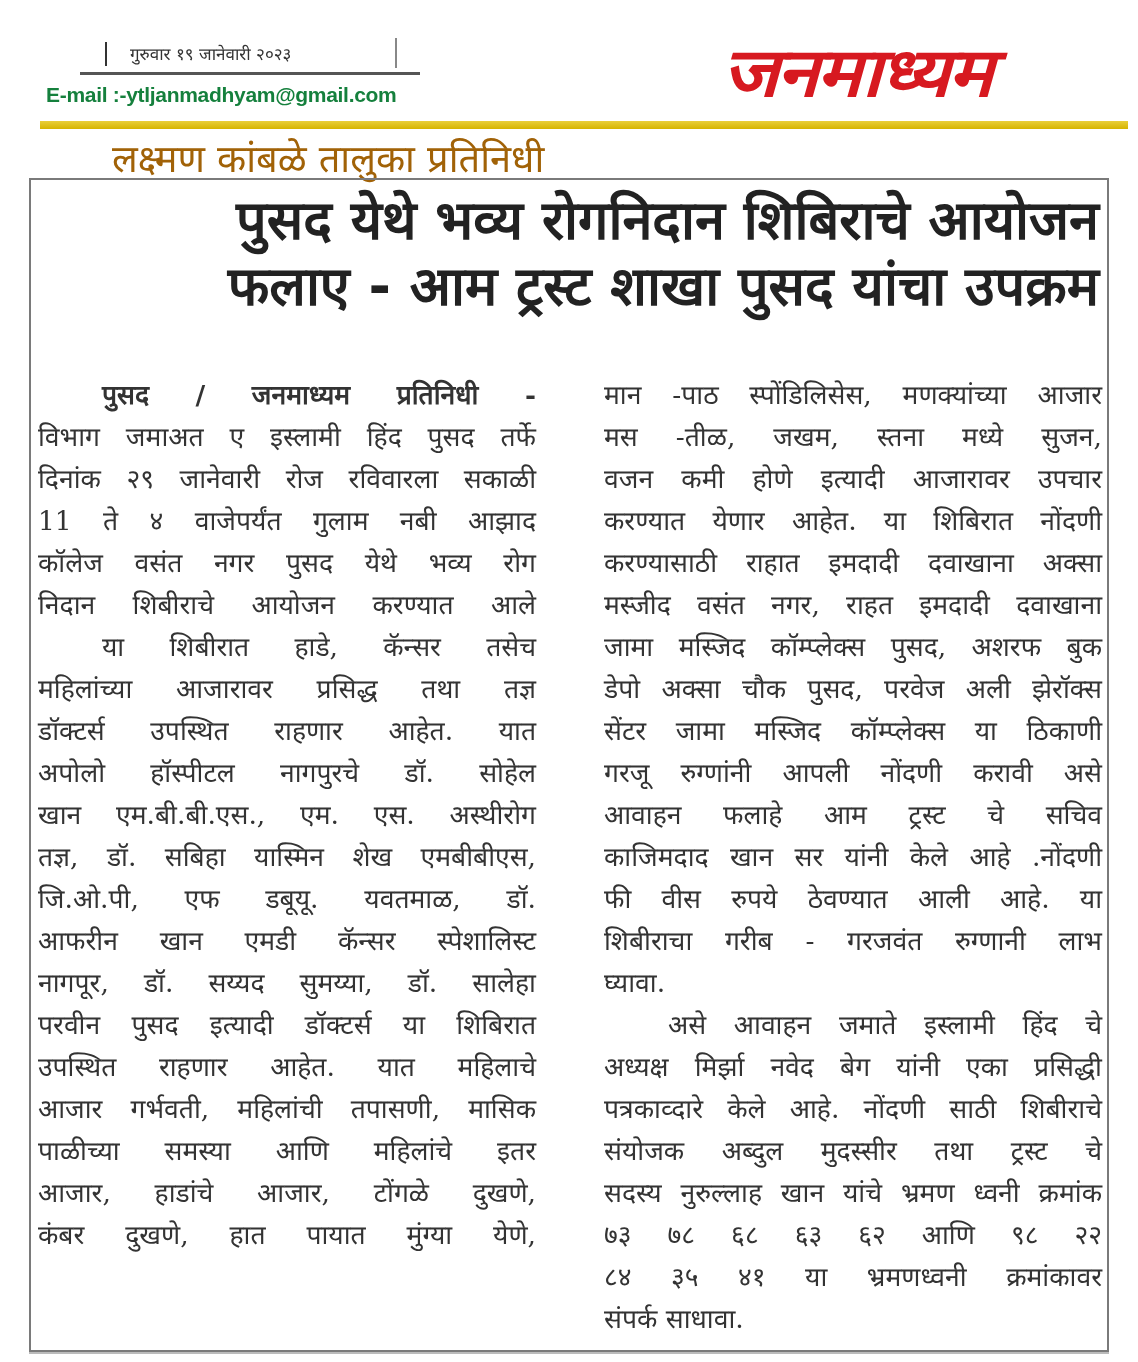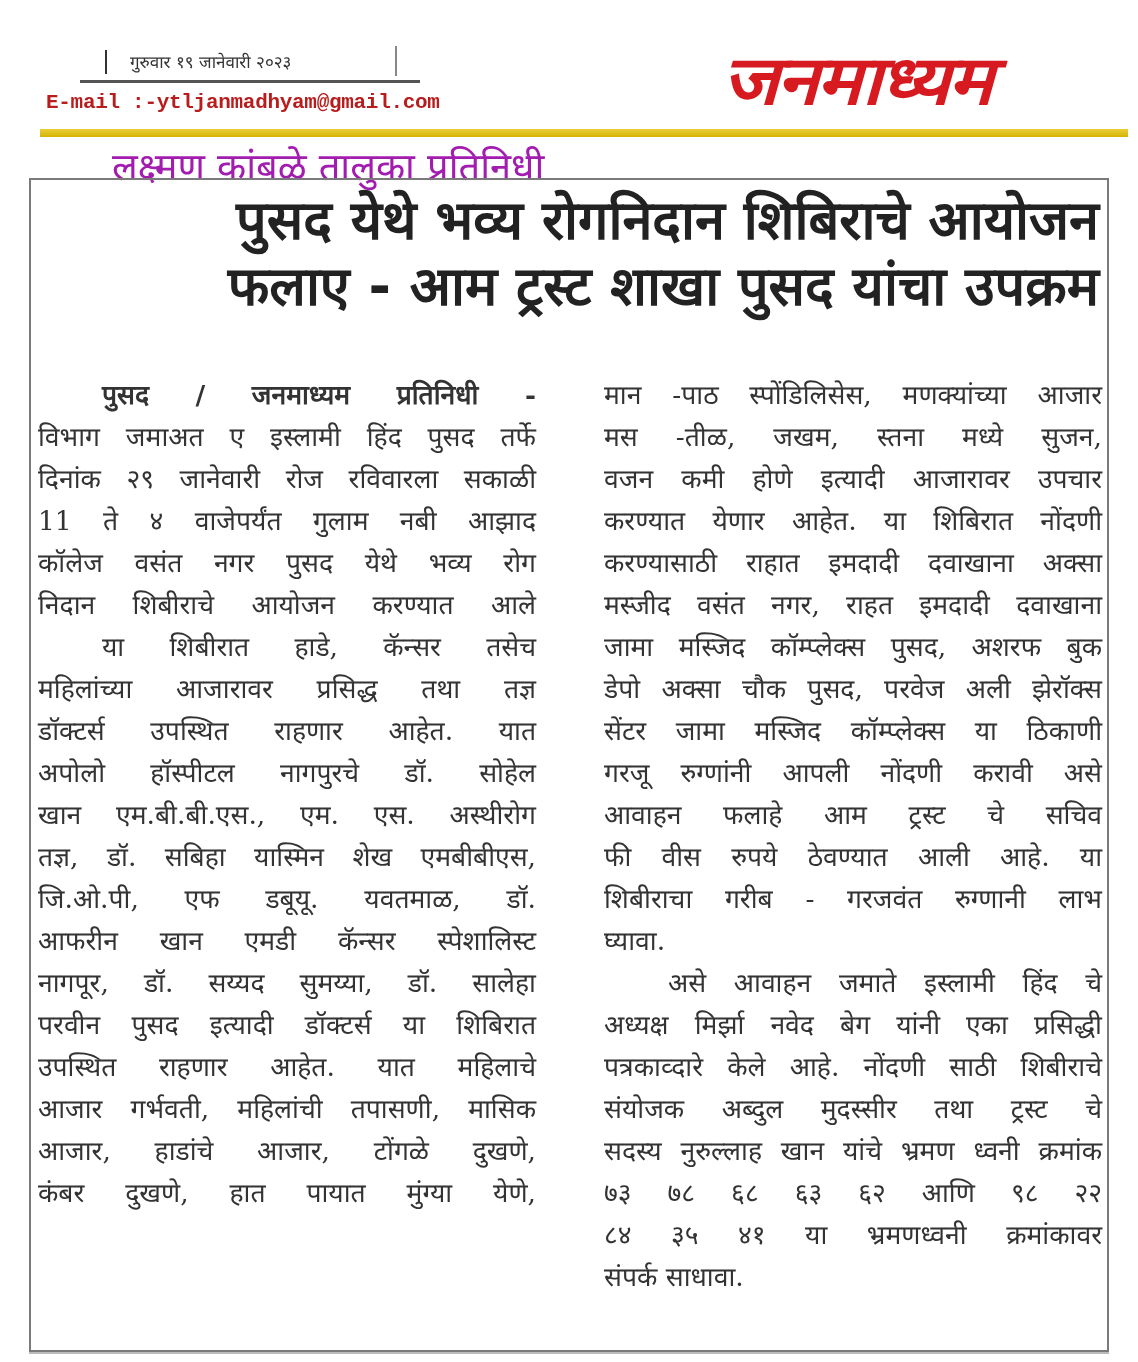--- a/index.html
+++ b/index.html
@@ -1,46 +1,46 @@
 <!DOCTYPE html>
 <html><head>
 <meta charset="utf-8">
 <style>
   html, body { margin: 0; padding: 0; background: #ffffff; }
   body { width: 1138px; height: 1362px; position: relative; overflow: hidden; color: #2a2a2a; }
 
-  .masthead { position: absolute; left: 0; top: 16px; width: 1138px; height: 130px; }
+  .masthead { position: absolute; left: 0; top: 8px; width: 1138px; height: 130px; }
   .dateline {
     position: absolute; left: 80px; top: 30px; width: 340px; height: 34px;
     border-bottom: 3px solid #555;
   }
   .dateline .bar-left { position: absolute; left: 25px; top: 4px; width: 2px; height: 24px; background: #333; }
   .dateline .bar-right { position: absolute; left: 315px; top: 0; width: 2px; height: 30px; background: #888; }
   .dateline .date-text {
     position: absolute; left: 50px; top: 4px;
     font-family: "DejaVu Serif", serif; font-size: 17px; color: #333; white-space: nowrap;
   }
   .email {
     position: absolute; left: 46px; top: 75px;
-    font-family: Liberation Mono, monospace; font-weight: bold; font-size: 21px; color: #b91c1c;
+    font-family: Liberation Sans, sans-serif; font-weight: bold; font-size: 21px; color: #15803d;
     white-space: nowrap; letter-spacing: -0.3px;
   }
   .logo {
     position: absolute; left: 722px; top: 20px; width: 400px; height: 90px;
     font-family: "DejaVu Sans", sans-serif; font-weight: bold; font-style: italic;
     font-size: 68px; line-height: 90px; color: #d71920; white-space: nowrap;
     letter-spacing: -2px; transform: scaleX(1.12); transform-origin: left center;
   }
   .rule-yellow {
     position: absolute; left: 40px; top: 113px; width: 1088px; height: 8px;
     background: linear-gradient(#e9cf3a, #d6b400);
   }
   .byline {
     position: absolute; left: 112px; top: 128px;
-    font-family: "DejaVu Sans", sans-serif; font-size: 38px; color: #a21caf; white-space: nowrap;
+    font-family: "DejaVu Sans", sans-serif; font-size: 38px; color: #a16207; white-space: nowrap;
     line-height: 46px;
   }
 
   .article {
     position: absolute; left: 29px; top: 178px; width: 1076px; height: 1170px;
     border: 2px solid #7a7a7a; box-shadow: 0 2px 0 #bbb;
   }
   .headline {
     position: absolute; left: 6px; top: 8px; width: 1062px;
     font-family: "DejaVu Sans", sans-serif; font-weight: bold; color: #222;
@@ -92,35 +92,37 @@
       <span class="line">डॉक्टर्स उपस्थित राहणार आहेत. यात</span>
       <span class="line">अपोलो हॉस्पीटल नागपुरचे डॉ. सोहेल</span>
       <span class="line">खान एम.बी.बी.एस., एम. एस. अस्थीरोग</span>
       <span class="line">तज्ञ, डॉ. सबिहा यास्मिन शेख एमबीबीएस,</span>
       <span class="line">जि.ओ.पी, एफ डबूयू. यवतमाळ, डॉ.</span>
       <span class="line">आफरीन खान एमडी कॅन्सर स्पेशालिस्ट</span>
       <span class="line">नागपूर, डॉ. सय्यद सुमय्या, डॉ. सालेहा</span>
       <span class="line">परवीन पुसद इत्यादी डॉक्टर्स या शिबिरात</span>
       <span class="line">उपस्थित राहणार आहेत. यात महिलाचे</span>
       <span class="line">आजार गर्भवती, महिलांची तपासणी, मासिक</span>
+      <span class="line">पाळीच्या समस्या आणि महिलांचे इतर</span>
       <span class="line">आजार, हाडांचे आजार, टोंगळे दुखणे,</span>
       <span class="line">कंबर दुखणे, हात पायात मुंग्या येणे,</span>
     </div>
   <div class="col col-right" id="col-right">
       <span class="line">मान -पाठ स्पोंडिलिसेस, मणक्यांच्या आजार</span>
       <span class="line">मस -तीळ, जखम, स्तना मध्ये सुजन,</span>
       <span class="line">वजन कमी होणे इत्यादी आजारावर उपचार</span>
       <span class="line">करण्यात येणार आहेत. या शिबिरात नोंदणी</span>
       <span class="line">करण्यासाठी राहात इमदादी दवाखाना अक्सा</span>
       <span class="line">मस्जीद वसंत नगर, राहत इमदादी दवाखाना</span>
       <span class="line">जामा मस्जिद कॉम्प्लेक्स पुसद, अशरफ बुक</span>
       <span class="line">डेपो अक्सा चौक पुसद, परवेज अली झेरॉक्स</span>
       <span class="line">सेंटर जामा मस्जिद कॉम्प्लेक्स या ठिकाणी</span>
       <span class="line">गरजू रुग्णांनी आपली नोंदणी करावी असे</span>
       <span class="line">आवाहन फलाहे आम ट्रस्ट चे सचिव</span>
+      <span class="line">काजिमदाद खान सर यांनी केले आहे .नोंदणी</span>
       <span class="line">फी वीस रुपये ठेवण्यात आली आहे. या</span>
       <span class="line">शिबीराचा गरीब - गरजवंत रुग्णानी लाभ</span>
       <span class="line last">घ्यावा.</span>
       <span class="line indent">असे आवाहन जमाते इस्लामी हिंद चे</span>
       <span class="line">अध्यक्ष मिर्झा नवेद बेग यांनी एका प्रसिद्धी</span>
       <span class="line">पत्रकाव्दारे केले आहे. नोंदणी साठी शिबीराचे</span>
       <span class="line">संयोजक अब्दुल मुदस्सीर तथा ट्रस्ट चे</span>
       <span class="line">सदस्य नुरुल्लाह खान यांचे भ्रमण ध्वनी क्रमांक</span>
       <span class="line">७३ ७८ ६८ ६३ ६२ आणि ९८ २२</span>
       <span class="line">८४ ३५ ४१ या भ्रमणध्वनी क्रमांकावर</span>

